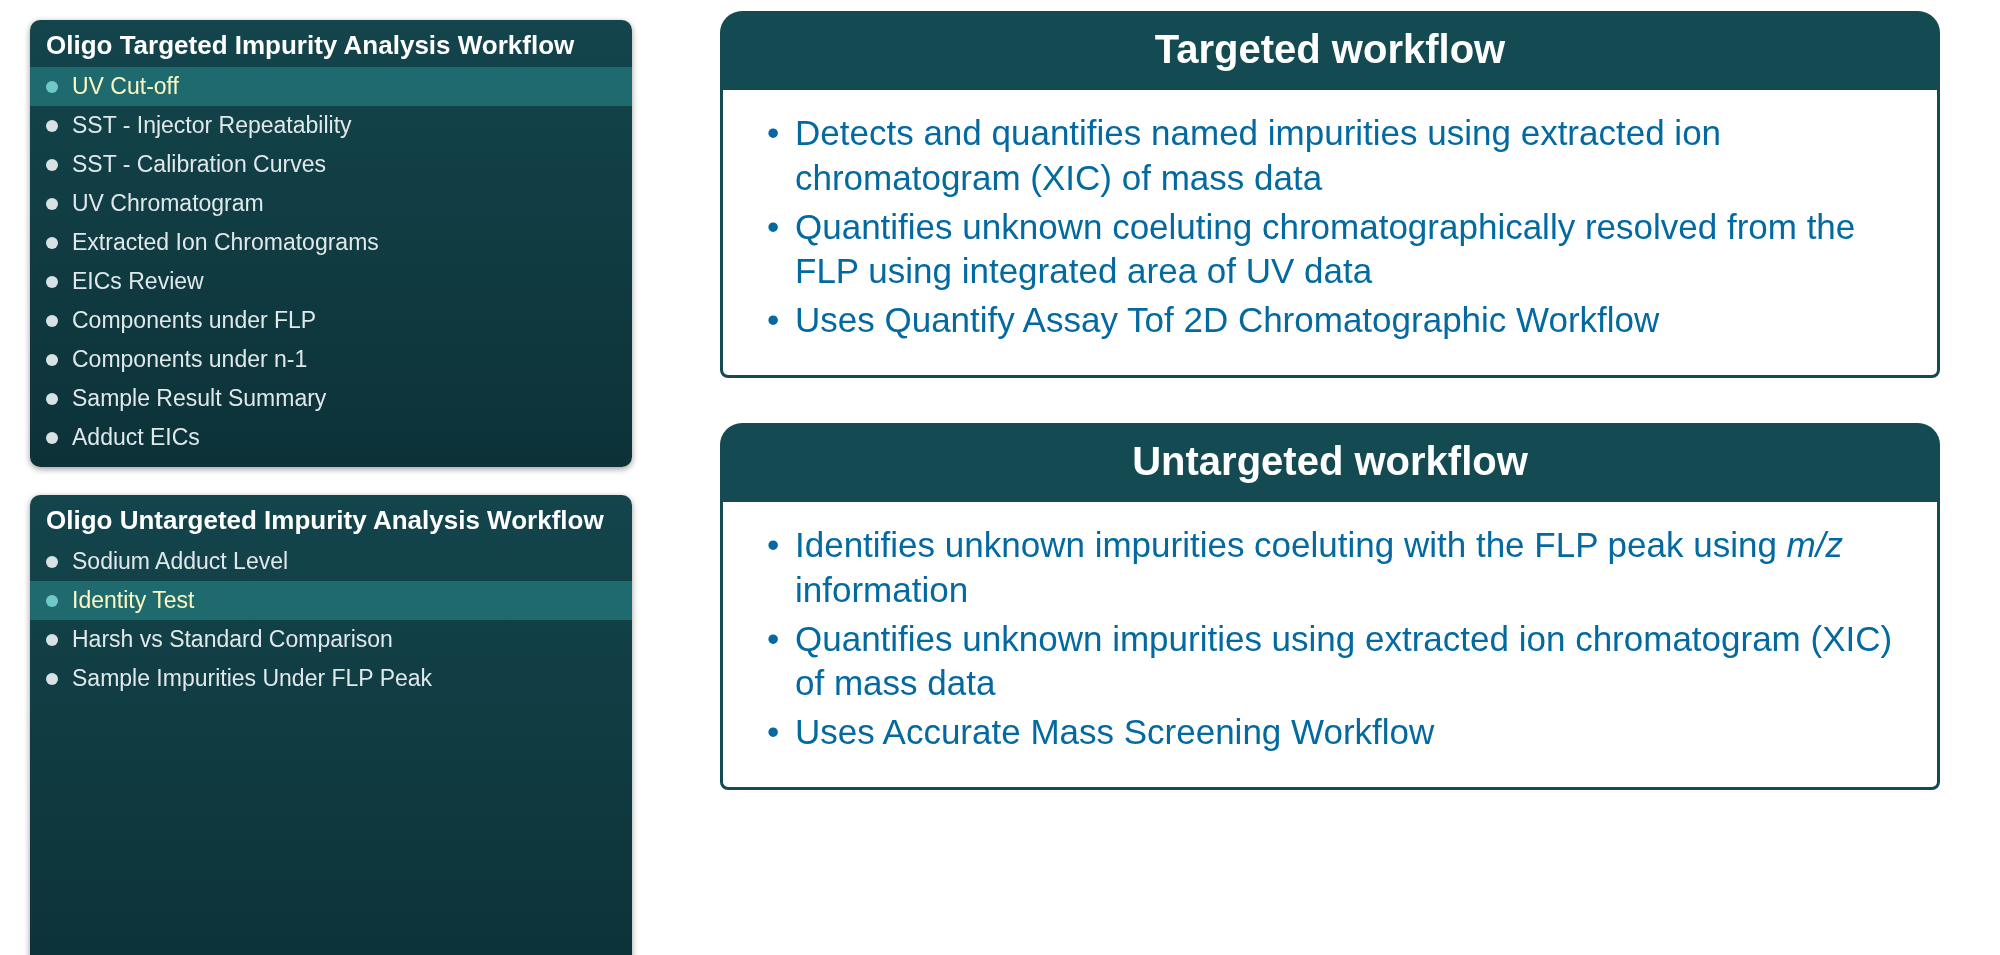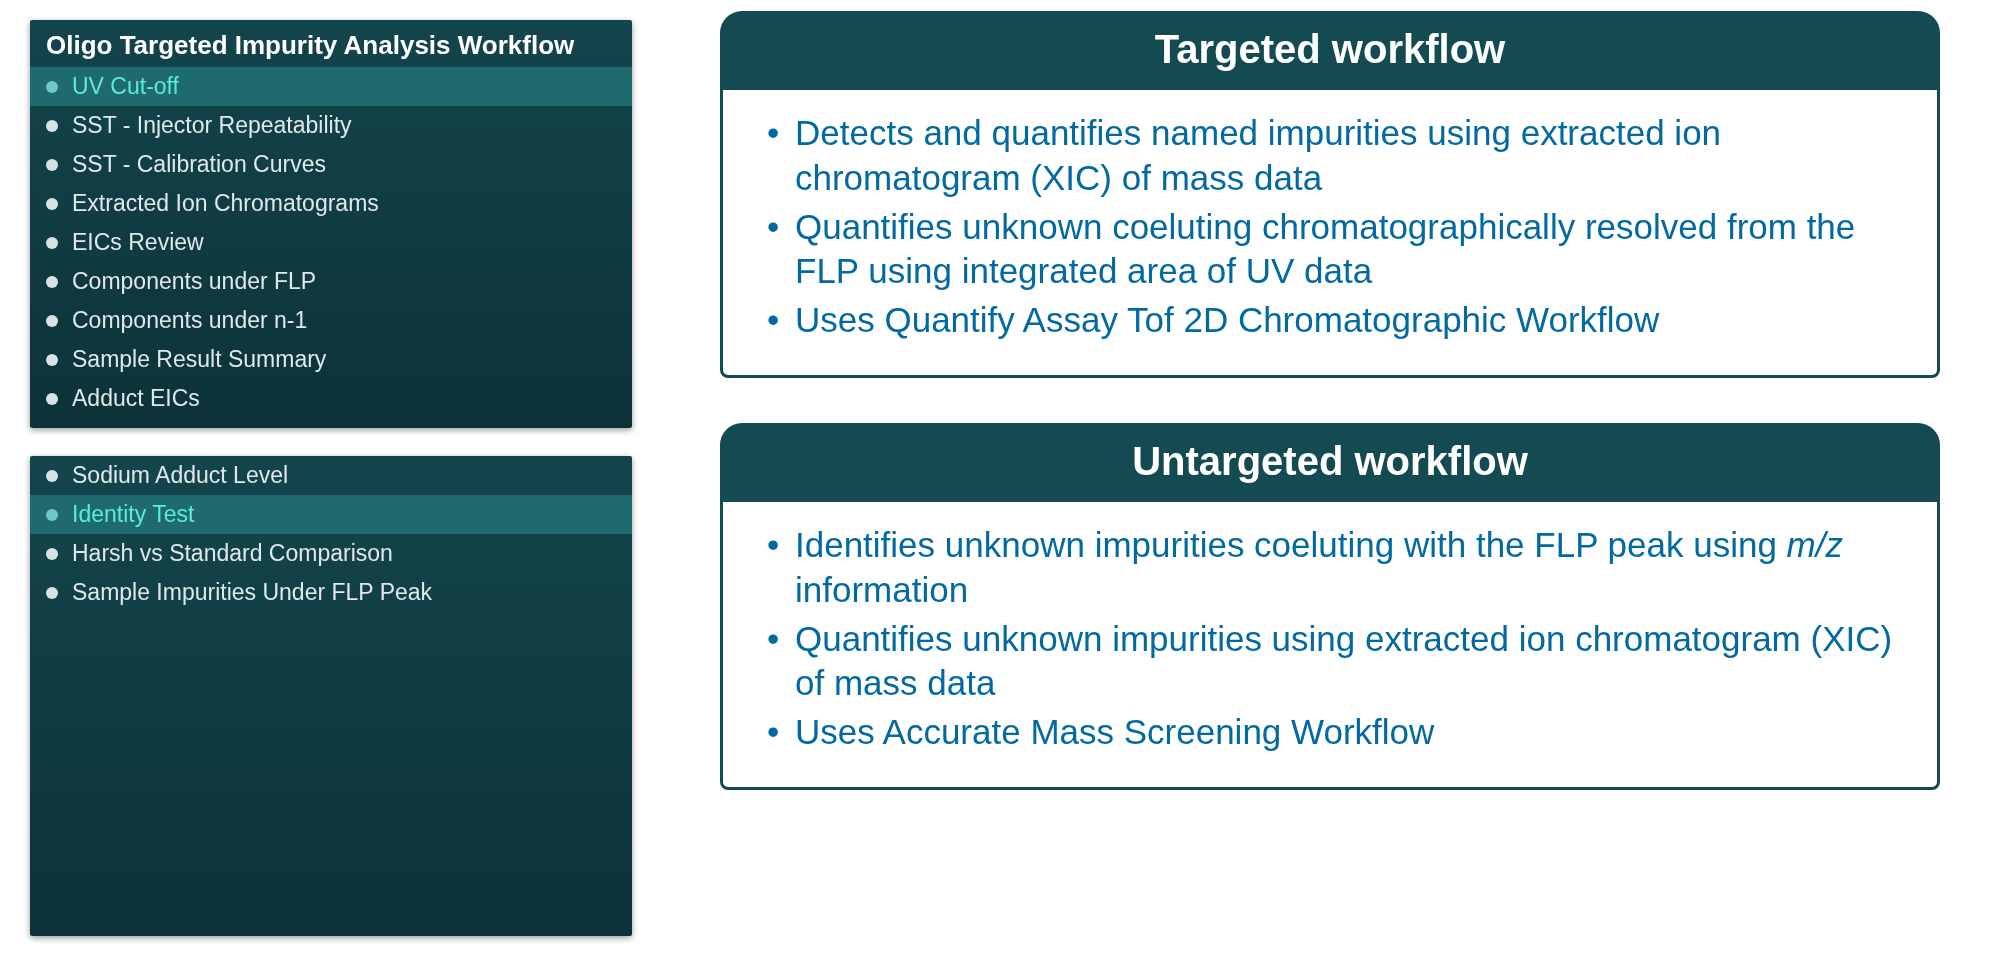--- a/index.html
+++ b/index.html
@@ -15,21 +15,21 @@
     position: absolute;
     left: 30px;
     top: 20px;
     width: 602px;
   }
   .panel {
     background: #0f3a40;
     background: linear-gradient(180deg, #14454c 0%, #0c3238 100%);
     width: 602px;
     color: #e8eef0;
-    border-radius: 2px;
+    border-radius: 10px;
     padding-bottom: 10px;
     margin-bottom: 28px;
     box-shadow: 0 2px 6px rgba(0,0,0,0.4);
   }
   .panel-title {
     font-weight: 700;
     font-size: 26px;
     color: #ffffff;
     padding: 10px 16px 6px 16px;
   }
@@ -38,21 +38,21 @@
     display: flex;
     align-items: center;
     padding: 6px 16px 6px 16px;
     font-size: 23px;
     font-weight: 400;
     color: #e0e8ea;
     cursor: pointer;
   }
   .panel-item.selected {
     background: #1e6a6e;
-    color: #5eead4;
+    color: #fef9c3;
     font-weight: 500;
   }
   .bullet {
     width: 12px;
     height: 12px;
     border-radius: 50%;
     margin-right: 14px;
     flex-shrink: 0;
     display: inline-block;
   }
@@ -123,20 +123,24 @@
       <li class="panel-item">
         <span class="bullet off"></span>
         <span>SST - Injector Repeatability</span>
       </li>
       <li class="panel-item">
         <span class="bullet off"></span>
         <span>SST - Calibration Curves</span>
       </li>
       <li class="panel-item">
         <span class="bullet off"></span>
+        <span>UV Chromatogram</span>
+      </li>
+      <li class="panel-item">
+        <span class="bullet off"></span>
         <span>Extracted Ion Chromatograms</span>
       </li>
       <li class="panel-item">
         <span class="bullet off"></span>
         <span>EICs Review</span>
       </li>
       <li class="panel-item">
         <span class="bullet off"></span>
         <span>Components under FLP</span>
       </li>
@@ -149,20 +153,21 @@
         <span>Sample Result Summary</span>
       </li>
       <li class="panel-item">
         <span class="bullet off"></span>
         <span>Adduct EICs</span>
       </li>
     </ul>
   </div>
 
   <div class="panel untargeted">
+    <div class="panel-title">Oligo Untargeted Impurity Analysis Workflow</div>
     <ul class="panel-list">
       <li class="panel-item">
         <span class="bullet off"></span>
         <span>Sodium Adduct Level</span>
       </li>
       <li class="panel-item selected">
         <span class="bullet on"></span>
         <span>Identity Test</span>
       </li>
       <li class="panel-item">

